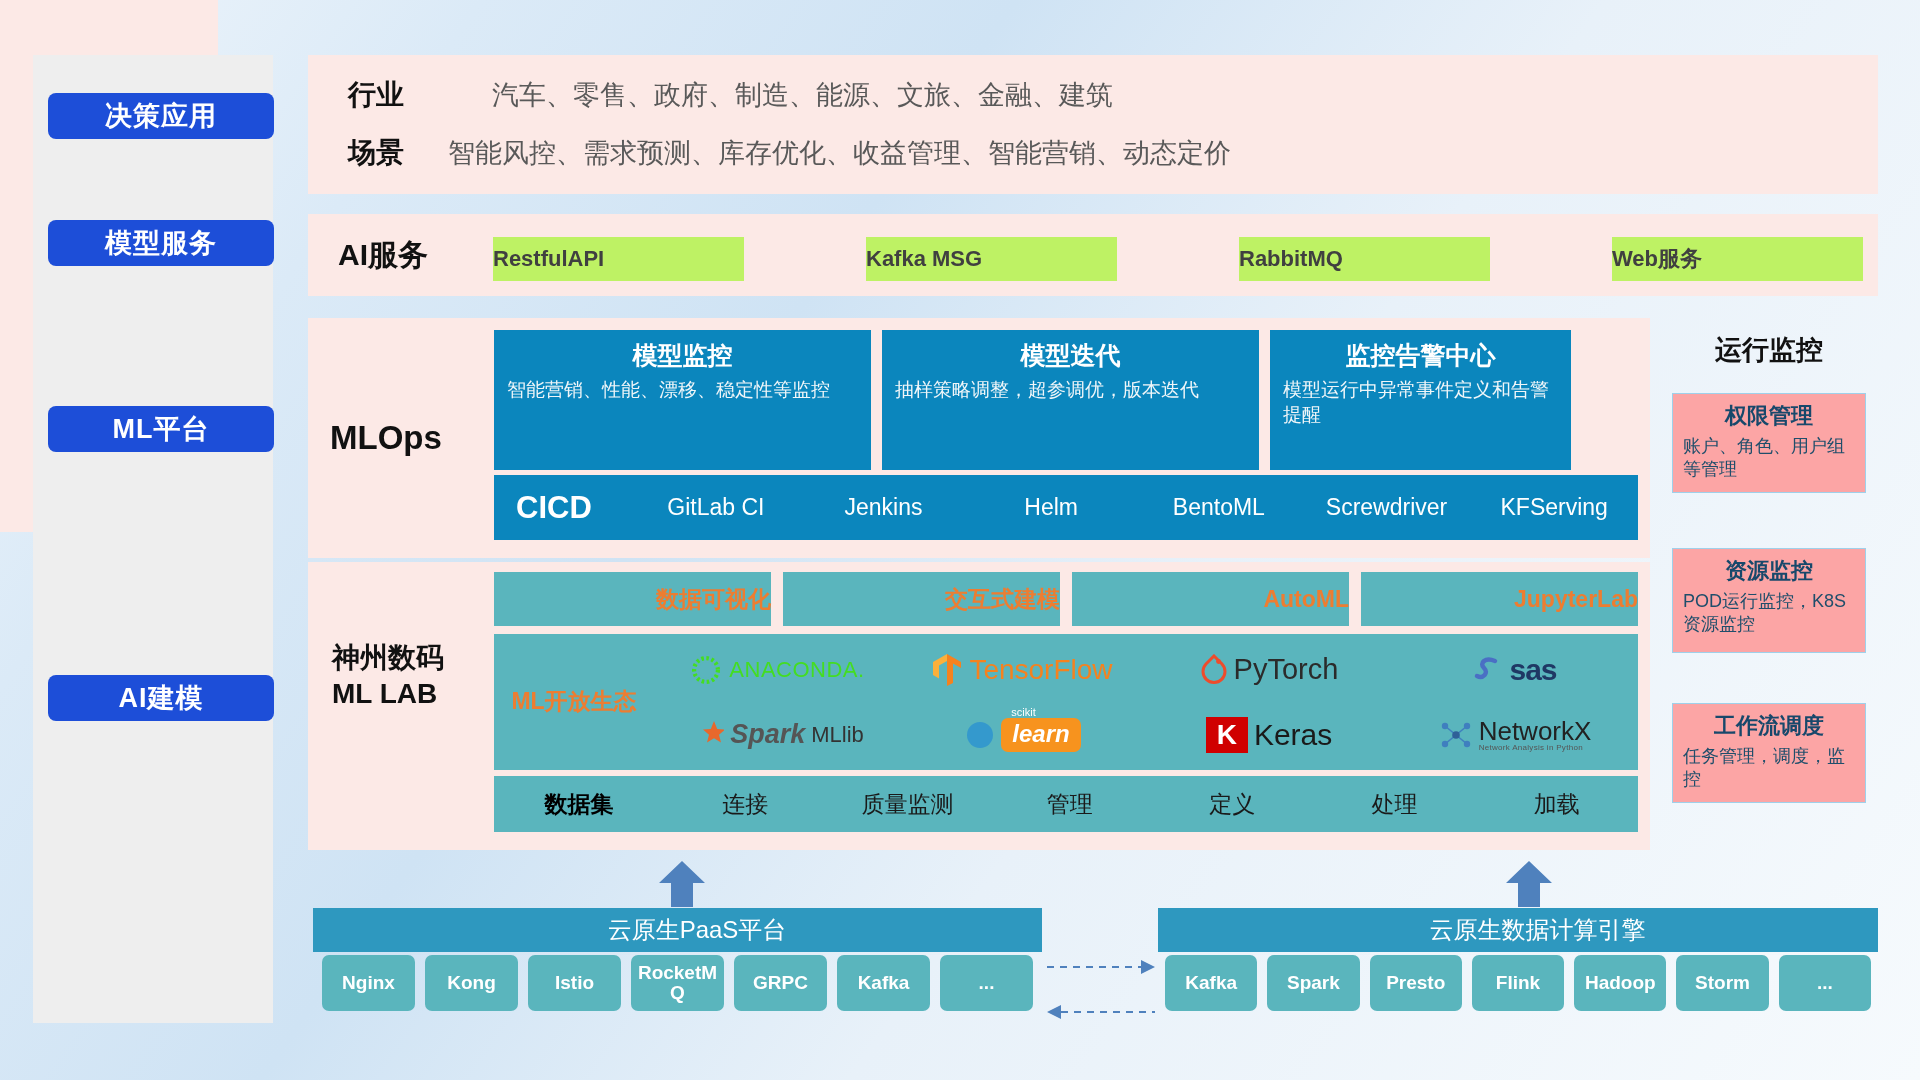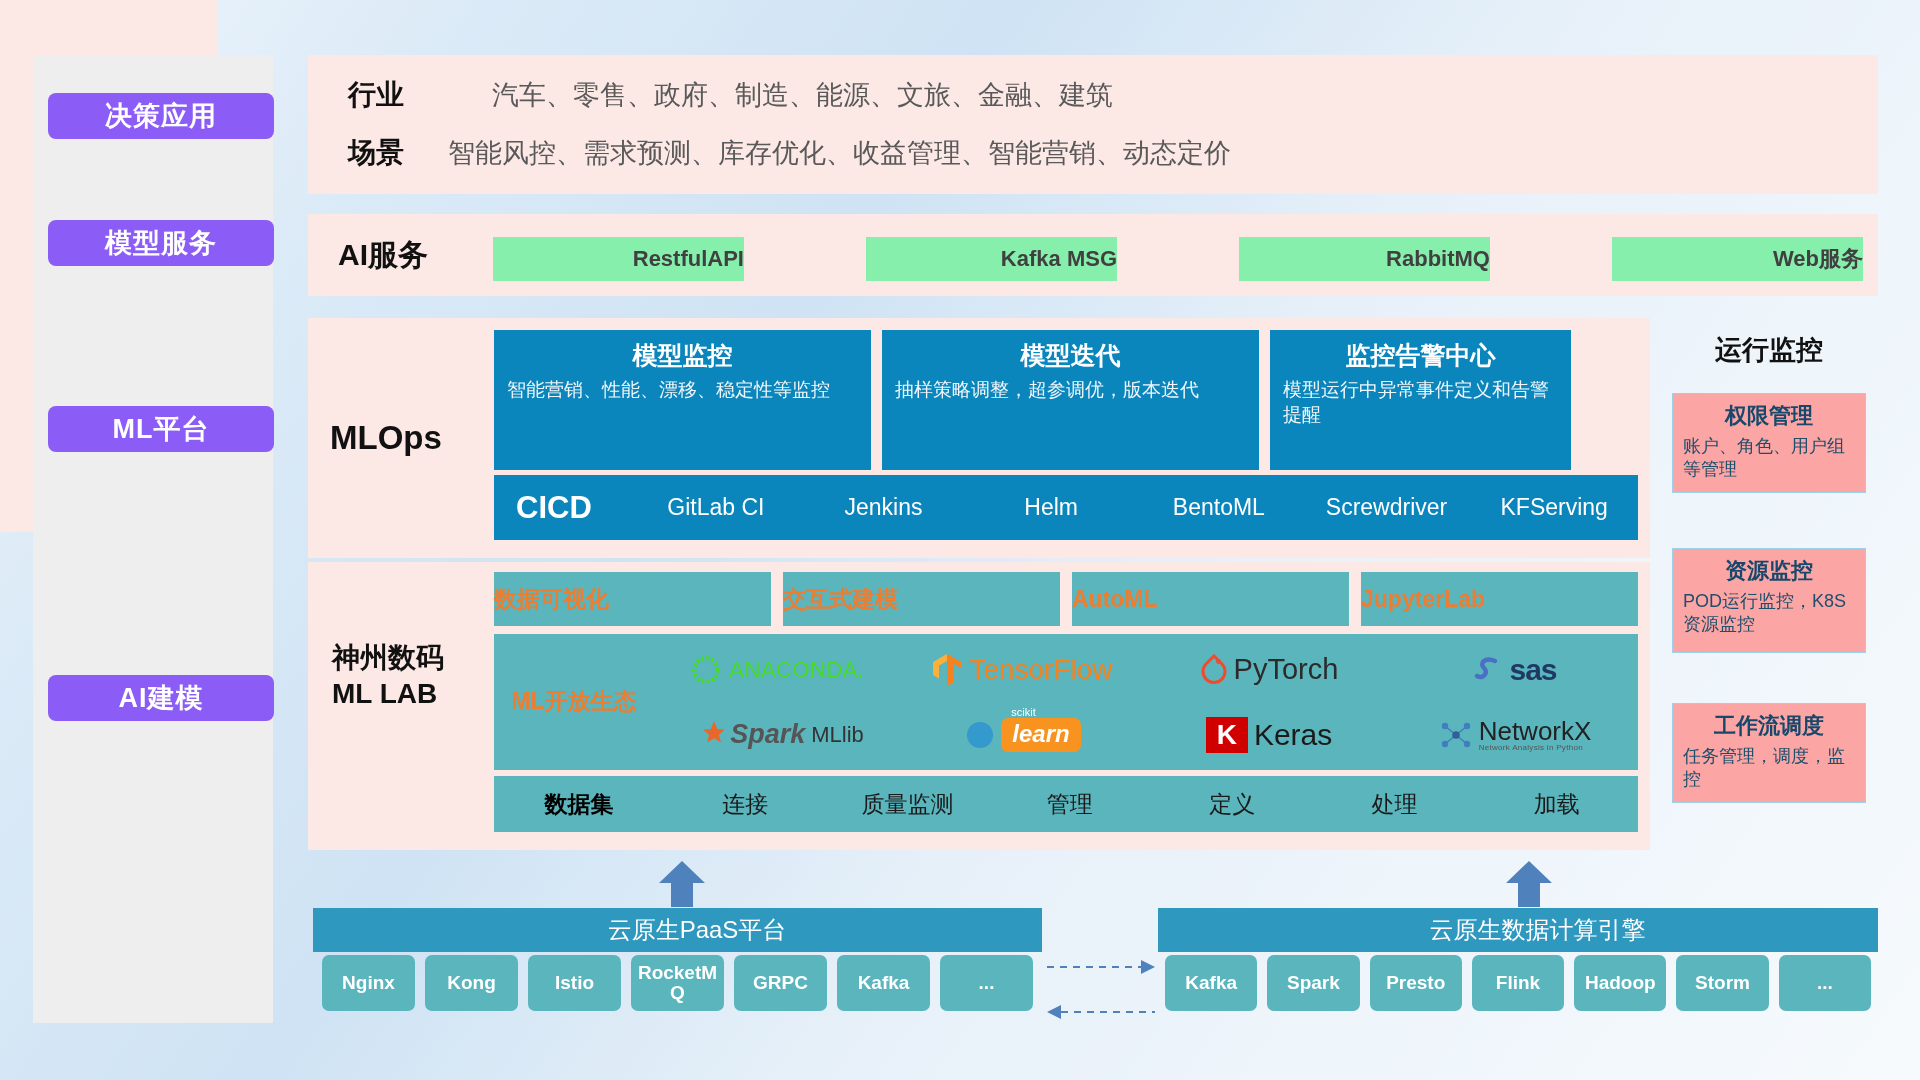--- a/index.html
+++ b/index.html
@@ -12,21 +12,21 @@
   }
   .stage { position: absolute; left: 0; top: 0; width: 1920px; height: 1080px; }
 
   
   .rail {
     position: absolute; left: 33px; top: 55px; width: 240px; height: 968px;
     background: #eeeeee;
   }
   .rail-chip {
     position: absolute; left: 48px; width: 226px; height: 46px;
-    background: #8b5cf6; border-radius: 8px;
+    background: #1d4ed8; border-radius: 8px;
     color: #fff; font-size: 27px; font-weight: bold;
     display: flex; align-items: center; justify-content: center;
     letter-spacing: 1px;
   }
 
   
   .band { position: absolute; background: #fce9e6; }
   .row-label {
     position: absolute; color: #111; font-weight: bold;
     display: flex; align-items: center;
@@ -35,23 +35,23 @@
   
   #band-app { left: 308px; top: 55px; width: 1570px; height: 139px; }
   .appline { position: absolute; display: flex; align-items: center; }
   .appline .tag { width: 100px; font-size: 28px; font-weight: bold; color: #111; flex: none; }
   .appline .val { font-size: 27px; color: #595959; white-space: nowrap; }
 
   
   #band-svc { left: 308px; top: 214px; width: 1570px; height: 82px; }
   .svc-label { left: 338px; top: 214px; width: 150px; height: 82px; font-size: 30px; }
   .svc-box {
-    position: absolute; top: 237px; height: 44px; background: #86efac;
+    position: absolute; top: 237px; height: 44px; background: #bef264;
     color: #404040; font-weight: bold; font-size: 22px;
-    display: flex; align-items: center; justify-content: flex-end;
+    display: flex; align-items: center; justify-content: flex-start;
   }
 
   
   #band-mlops { left: 308px; top: 318px; width: 1342px; height: 240px; }
   .mlops-label { left: 330px; top: 318px; width: 160px; height: 240px; font-size: 33px; }
   .ops-card {
     position: absolute; top: 330px; height: 140px; background: #0b86bd; color: #fff;
     padding: 9px 13px 0 13px;
   }
   .ops-card .t { font-size: 25px; font-weight: bold; text-align: center; margin-bottom: 5px; }
@@ -71,21 +71,21 @@
 
   
   #band-model { left: 308px; top: 562px; width: 1342px; height: 288px; }
   .model-label {
     left: 318px; top: 640px; width: 180px; height: 80px; font-size: 28px;
     flex-direction: column; align-items: flex-start; line-height: 1.28; padding-left: 14px;
   }
   .tool-box {
     position: absolute; top: 572px; height: 54px; background: #5ab5bd;
     color: #ed7d31; font-weight: bold; font-size: 23px;
-    display: flex; align-items: center; justify-content: flex-start;
+    display: flex; align-items: center; justify-content: flex-end;
   }
   #eco-box {
     position: absolute; left: 494px; top: 634px; width: 1144px; height: 136px;
     background: #5ab5bd;
   }
   #eco-box .eco-title {
     position: absolute; left: 0; top: 52px; width: 160px;
     color: #ed7d31; font-weight: bold; font-size: 23px; text-align: center;
   }
   .logo-grid {

